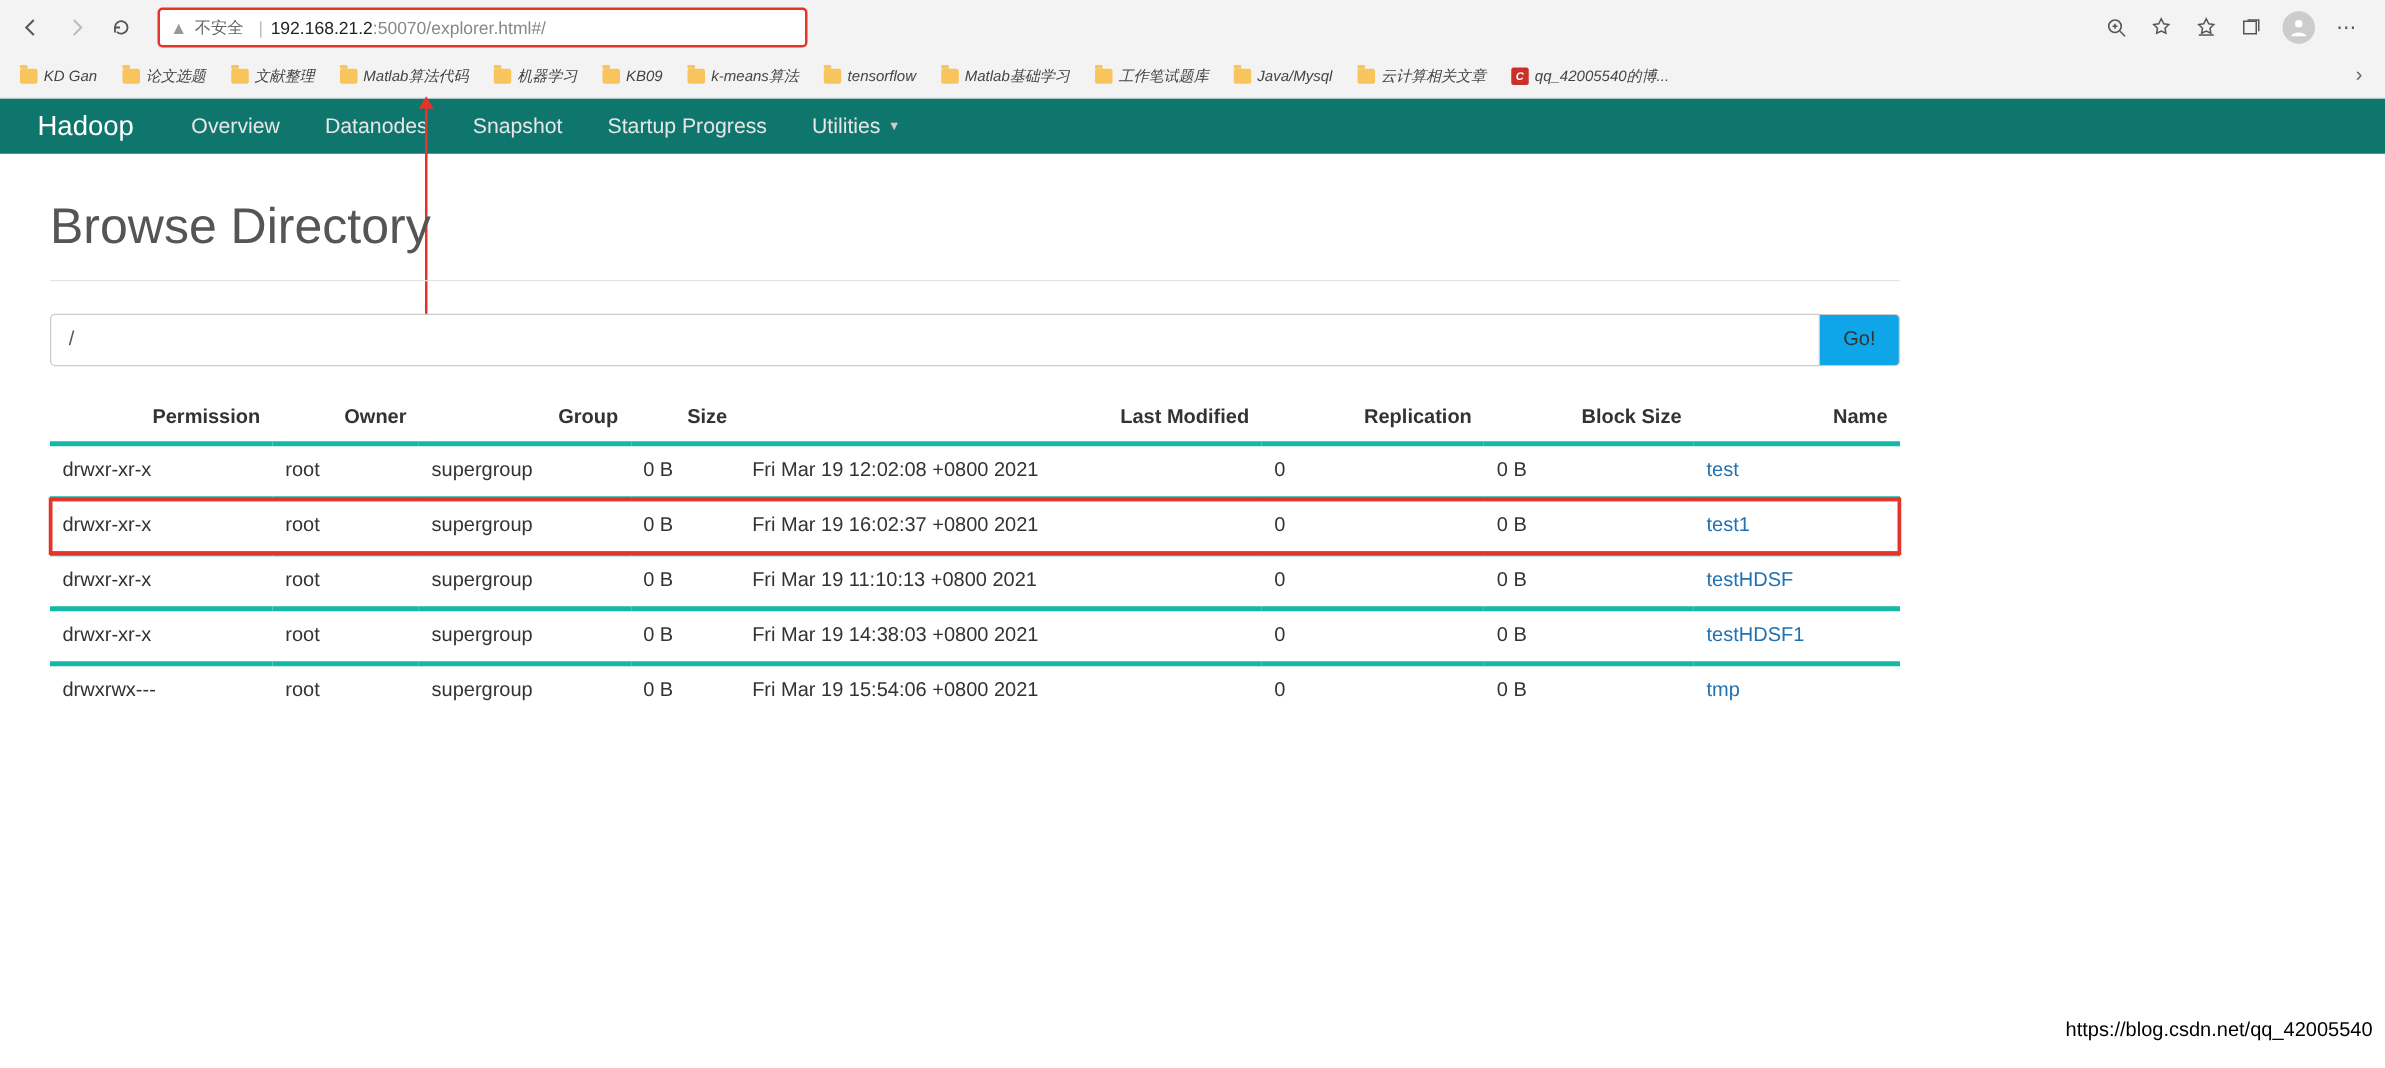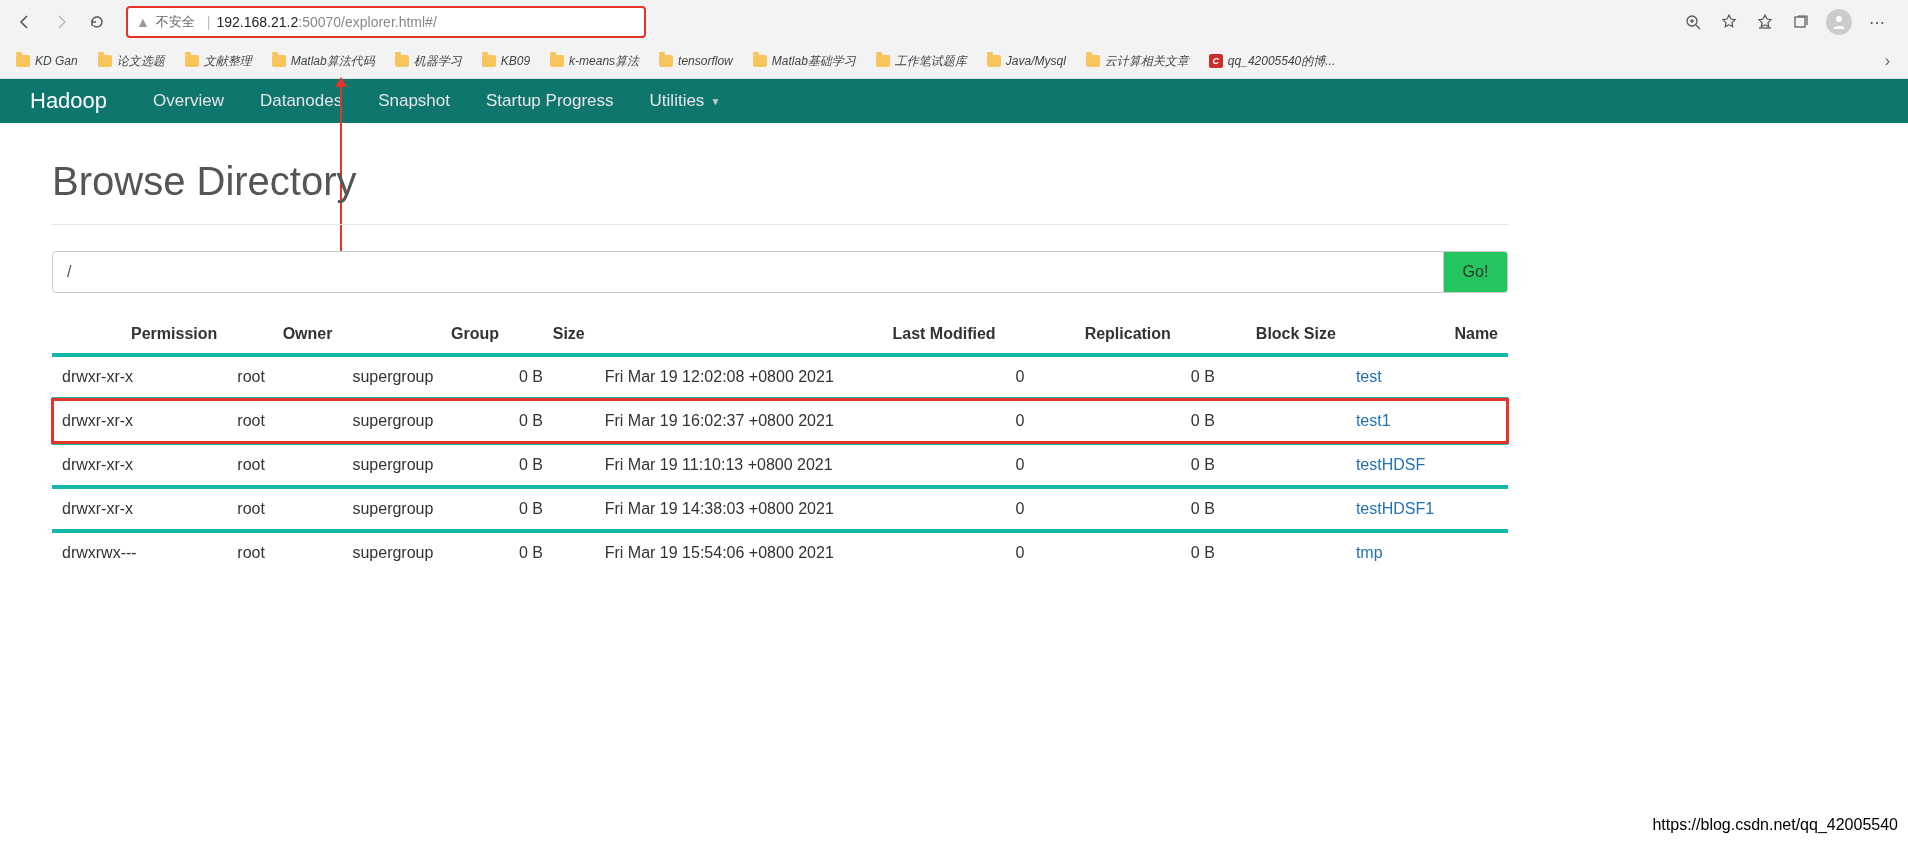--- a/index.html
+++ b/index.html
@@ -83,21 +83,21 @@
     align-items:center;
     padding:0 30px;
     gap:36px;
     font-size:17px;
   }
   .hadoop-brand { font-size:22px; font-weight:500; margin-right:10px;}
   .hadoop-link { color:#e6e6e6; cursor:pointer; display:flex; align-items:center; gap:6px;}
   .caret { font-size:10px; color:#ccc;}
   
   .content {
-    padding: 36px 52px;
+    padding: 36px 40px;
     max-width: 1560px;
     position:relative;
   }
   .page-title {
     font-size:40px;
     font-weight:400;
     color:#555;
     margin:0 0 20px 0;
   }
   .hr { border:none;border-top:1px solid #e5e5e5; margin-bottom:26px;}
@@ -108,21 +108,21 @@
     border:1px solid #ccc;
     border-radius:4px 0 0 4px;
     padding:0 14px;
     font-size:16px;
     color:#555;
     outline:none;
   }
   .go-btn {
     width:64px;height:42px;
     border:1px solid #ccc;border-left:none;
-    background:#22c55e;border-radius:0 4px 4px 0;
+    background:#0ea5e9;border-radius:0 4px 4px 0;
     font-size:16px;color:#333;cursor:pointer;
   }
   table.dir {
     width:100%;
     border-collapse:collapse;
     font-size:16px;
     color:#333;
   }
   table.dir th {
     text-align:right;

